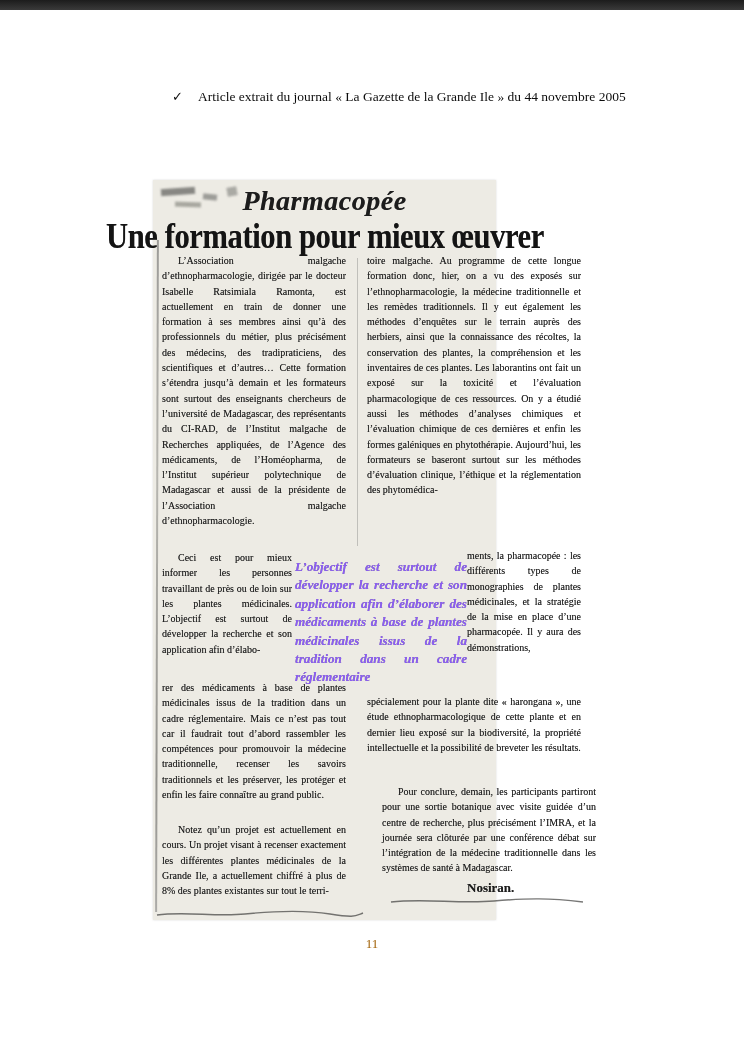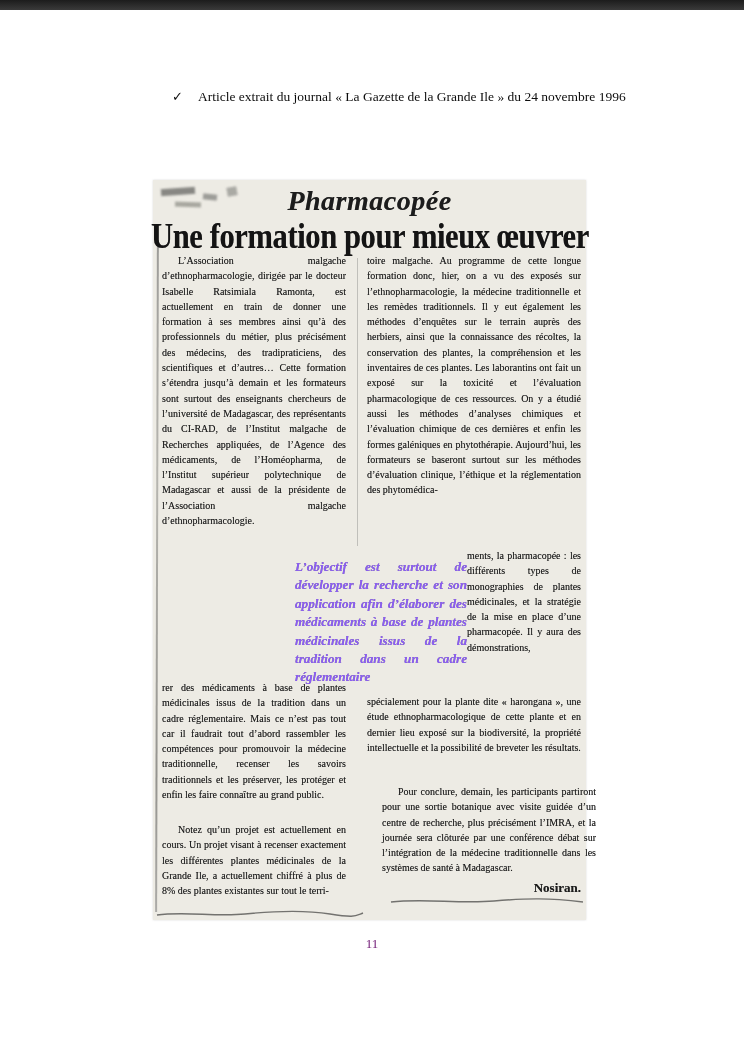--- a/index.html
+++ b/index.html
@@ -14,21 +14,21 @@
   
   .header-note{
     position:absolute;left:198px;top:86px;width:452px;
     font-size:13.5px;line-height:1.65;color:#0d0d0d;
   }
   .header-note .check{
     position:absolute;left:-26px;top:0;font-size:13px;color:#0d0d0d;
   }
   
   .clipping{
-    position:absolute;left:153px;top:180px;width:433px;height:740px;
+    position:absolute;left:153px;top:180px;width:343px;height:740px;
     background:
       radial-gradient(ellipse at 15% 6%, rgba(110,110,105,.18), transparent 18%),
       radial-gradient(ellipse at 85% 20%, rgba(255,255,255,.55), transparent 45%),
       radial-gradient(ellipse at 40% 70%, rgba(120,115,105,.08), transparent 50%),
       radial-gradient(ellipse at 95% 90%, rgba(120,115,105,.12), transparent 40%),
       #ecead;
     background-color:#edebe4;
     box-shadow:0 0 2px rgba(0,0,0,.15);
   }
   .clip-text{
@@ -47,67 +47,68 @@
   .para{
     position:absolute;font-size:10px;line-height:15.3px;text-align:justify;
   }
   .indent{text-indent:16px;}
   .pullquote{
     position:absolute;left:142px;top:378px;width:172px;
     font-size:13.2px;line-height:18.4px;font-weight:bold;font-style:italic;
     text-align:justify;color:#8b5cf6;
   }
   .signature{
-    position:absolute;left:314px;width:114px;top:700px;text-align:right;
+    position:absolute;left:314px;width:114px;top:700px;text-align:left;
     font-weight:bold;font-size:13px;
   }
   .torn-edge{
     position:absolute;left:3px;top:60px;height:672px;width:2px;
     background:linear-gradient(#5a5a5a,#8a8a86 35%,#4c4c4a 80%,#777);
     opacity:.55;transform:rotate(.15deg);
   }
   .col-divider{
     position:absolute;left:204px;top:78px;height:288px;width:1px;
     background:rgba(90,90,88,.3);
   }
   .smudge{position:absolute;background:#6f6f6c;filter:blur(1px);opacity:.8;}
   .s1{left:8px;top:8px;width:34px;height:7px;transform:rotate(-4deg);}
   .s2{left:50px;top:14px;width:14px;height:6px;transform:rotate(6deg);background:#8a8a86;}
   .s3{left:74px;top:7px;width:10px;height:9px;transform:rotate(-10deg);background:#9a9a95;}
   .s4{left:22px;top:22px;width:26px;height:5px;transform:rotate(2deg);background:#97978f;}
   .squiggle{position:absolute;}
   
   .page-number{
     position:absolute;left:0;right:0;top:936px;text-align:center;
-    font-size:13px;color:#701a75;
+    font-size:13px;color:#a16207;
   }
 </style>
 </head>
 <body>
 
 <div class="scan-edge-top"></div>
 
 <div class="header-note">
   <span class="check">✓</span>
-  <span>Article extrait du journal « La Gazette de la Grande Ile » du 24 novembre 1996</span>
+  <span>Article extrait du journal « La Gazette de la Grande Ile » du 44 novembre 2005</span>
 </div>
 
 <div class="clipping">
   <div class="smudge s1"></div>
   <div class="smudge s2"></div>
   <div class="smudge s3"></div>
   <div class="smudge s4"></div>
 
   <div class="torn-edge"></div>
   <div class="col-divider"></div>
 
   <div class="kicker clip-text">Pharmacopée</div>
   <div class="headline clip-text">Une formation pour mieux œuvrer</div>
 
   <div class="para indent clip-text" style="left:9px;top:73px;width:184px;">L’Association malgache d’ethnopharmacologie, dirigée par le docteur Isabelle Ratsimiala Ramonta, est actuellement en train de donner une formation à ses membres ainsi qu’à des professionnels du métier, plus précisément des médecins, des tradipraticiens, des scientifiques et d’autres… Cette formation s’étendra jusqu’à demain et les formateurs sont surtout des enseignants chercheurs de l’université de Madagascar, des représentants du CI-RAD, de l’Institut malgache de Recherches appliquées, de l’Agence des médicaments, de l’Homéopharma, de l’Institut supérieur polytechnique de Madagascar et aussi de la présidente de l’Association malgache d’ethnopharmacologie.</div>
+  <div class="para indent clip-text" style="left:9px;top:370px;width:130px;">Ceci est pour mieux informer les personnes travaillant de près ou de loin sur les plantes médicinales. L’objectif est surtout de développer la recherche et son application afin d’élabo-</div>
   <div class="para clip-text" style="left:9px;top:500px;width:184px;">rer des médicaments à base de plantes médicinales issus de la tradition dans un cadre réglementaire. Mais ce n’est pas tout car il faudrait tout d’abord rassembler les compétences pour promouvoir la médecine traditionnelle, recenser les savoirs traditionnels et les préserver, les protéger et enfin les faire connaître au grand public.</div>
   <div class="para indent clip-text" style="left:9px;top:642px;width:184px;">Notez qu’un projet est actuellement en cours. Un projet visant à recenser exactement les différentes plantes médicinales de la Grande Ile, a actuellement chiffré à plus de 8% des plantes existantes sur tout le terri-</div>
 
   <div class="pullquote clip-text">L’objectif est surtout de développer la recherche et son application afin d’élaborer des médicaments à base de plantes médicinales issus de la tradition dans un cadre réglementaire</div>
 
   <div class="para clip-text" style="left:214px;top:73px;width:214px;">toire malgache. Au programme de cette longue formation donc, hier, on a vu des exposés sur l’ethnopharmacologie, la médecine traditionnelle et les remèdes traditionnels. Il y eut également les méthodes d’enquêtes sur le terrain auprès des herbiers, ainsi que la connaissance des récoltes, la conservation des plantes, la compréhension et les inventaires de ces plantes. Les laborantins ont fait un exposé sur la toxicité et l’évaluation pharmacologique de ces ressources. On y a étudié aussi les méthodes d’analyses chimiques et l’évaluation chimique de ces dernières et enfin les formes galéniques en phytothérapie. Aujourd’hui, les formateurs se baseront surtout sur les méthodes d’évaluation clinique, l’éthique et la réglementation des phytomédica-</div>
   <div class="para clip-text" style="left:314px;top:368px;width:114px;">ments, la pharmacopée : les différents types de monographies de plantes médicinales, et la stratégie de la mise en place d’une pharmacopée. Il y aura des démonstrations,</div>
   <div class="para clip-text" style="left:214px;top:514px;width:214px;">spécialement pour la plante dite « harongana », une étude ethnopharmacologique de cette plante et en dernier lieu exposé sur la biodiversité, la propriété intellectuelle et la possibilité de breveter les résultats.</div>
   <div class="para indent clip-text" style="left:229px;top:604px;width:214px;">Pour conclure, demain, les participants partiront pour une sortie botanique avec visite guidée d’un centre de recherche, plus précisément l’IMRA, et la journée sera clôturée par une conférence débat sur l’intégration de la médecine traditionnelle dans les systèmes de santé à Madagascar.</div>
 

